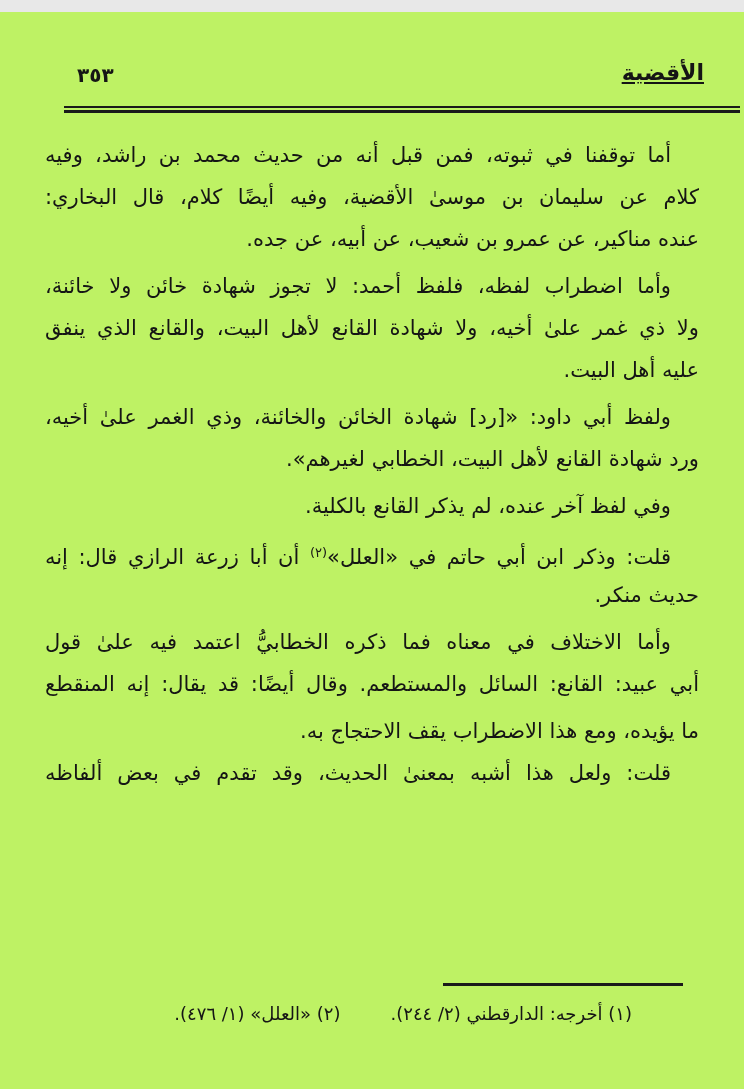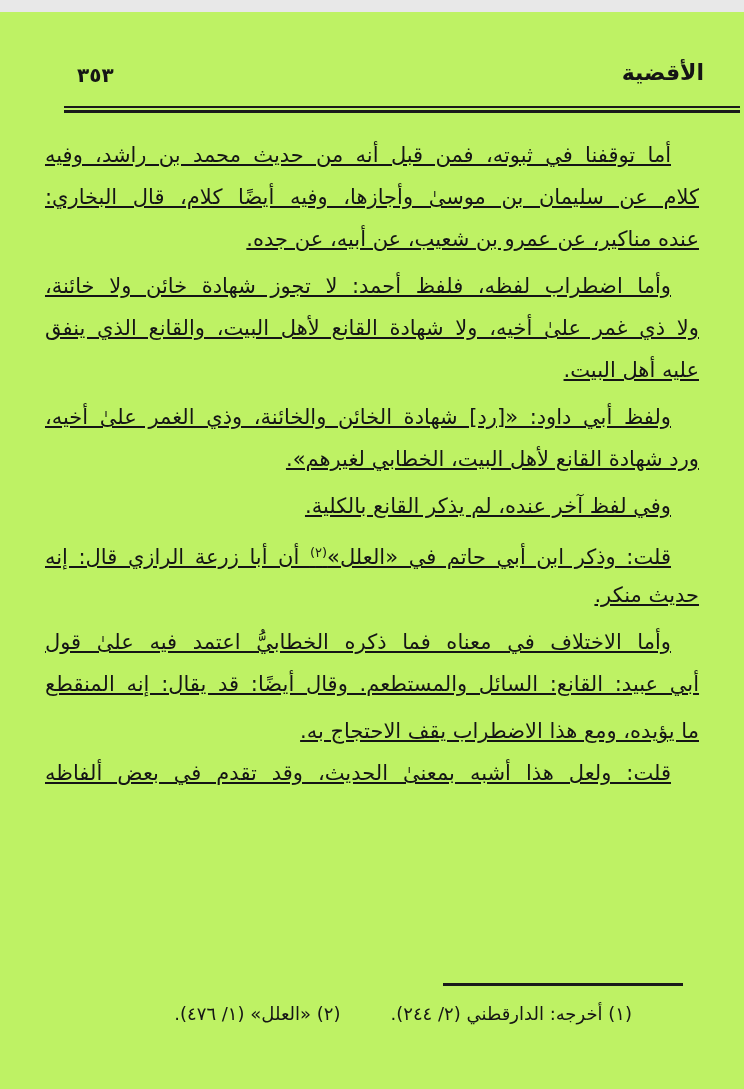--- a/index.html
+++ b/index.html
@@ -8,38 +8,38 @@
     width:744px; height:1089px;
     margin:12px auto;
     background:#bef264;
     color:#151515;
     font-family:"DejaVu Sans", sans-serif;
     overflow:hidden;
     direction:rtl;
   }
   .hdr-title {
     position:absolute; top:48px; right:40px;
-    font-size:22px; font-weight:bold;
+    font-size:22px; font-weight:bold;text-decoration:underline;
   }
   .hdr-num {
     position:absolute; top:51px; left:77px;
     font-size:20px; font-weight:bold; letter-spacing:1px;
   }
   .rule {
     position:absolute; top:94px; left:64px; width:676px;
     height:2px;
     border-top:2px solid #1a1a1a;
     border-bottom:3px solid #1a1a1a;
   }
   .body-text {
     position:absolute; top:122px; right:45px; width:654px;
     direction:rtl;
     font-size:21px;
   }
-  .para { margin:0 0 5px 0;text-decoration:underline; }
+  .para { margin:0 0 5px 0; }
   .line {
     height:42px; line-height:42px;
     text-align:justify;
     text-align-last:justify;
   }
   .line.first { padding-right:28px; }
   .line.last  { text-align:center; text-align-last:right; }
   .fnref { font-size:13px; vertical-align:7px; }
   .fnsep {
     position:absolute; top:971px; left:443px; width:240px;
@@ -59,21 +59,21 @@
 <div class="page">
 
   <div class="hdr-num">٣٥٣</div>
   <div class="hdr-title">الأقضية</div>
   <div class="rule"></div>
 
   <div class="body-text">
 
     <div class="para">
       <div class="line first">أما توقفنا في ثبوته، فمن قبل أنه من حديث محمد بن راشد، وفيه</div>
-      <div class="line">كلام عن سليمان بن موسىٰ وأجازها، وفيه أيضًا كلام، قال البخاري:</div>
+      <div class="line">كلام عن سليمان بن موسىٰ الأقضية، وفيه أيضًا كلام، قال البخاري:</div>
       <div class="line last">عنده مناكير، عن عمرو بن شعيب، عن أبيه، عن جده.</div>
     </div>
 
     <div class="para">
       <div class="line first">وأما اضطراب لفظه، فلفظ أحمد: لا تجوز شهادة خائن ولا خائنة،</div>
       <div class="line">ولا ذي غمر علىٰ أخيه، ولا شهادة القانع لأهل البيت، والقانع الذي ينفق</div>
       <div class="line last">عليه أهل البيت.</div>
     </div>
 
     <div class="para">

